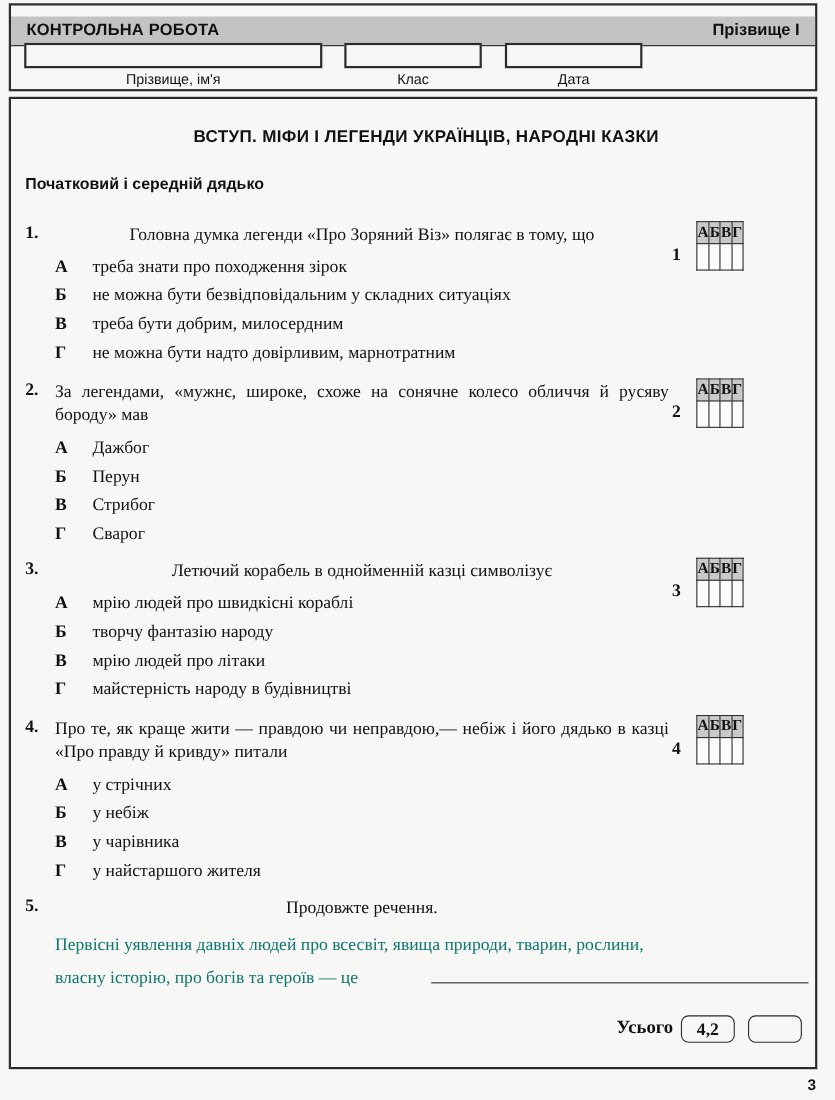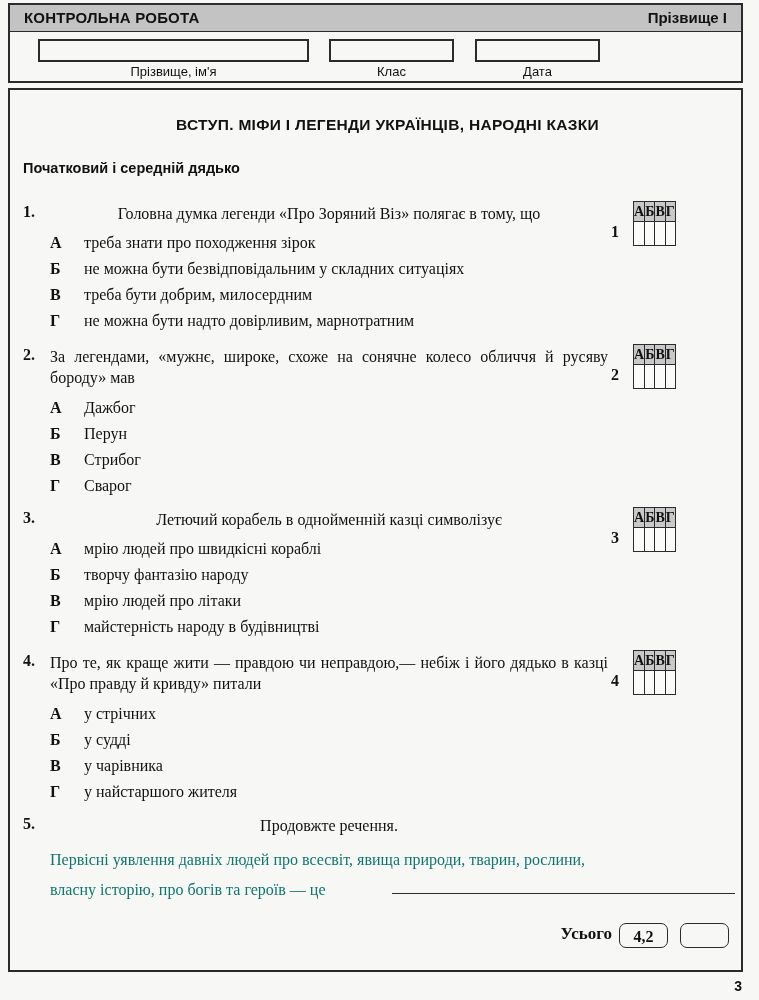--- a/index.html
+++ b/index.html
@@ -24,21 +24,21 @@
     top: 3px;
     width: 735px;
     height: 80px;
     border: 2px solid #2b2b2b;
     box-sizing: border-box;
     background: #f7f7f5;
   }
   .header-bar {
     position: absolute;
     left: 0;
-    top: 0;
+    top: 10px;
     width: 100%;
     height: 27px;
     background: #c3c3c3;
     border-bottom: 1px solid #2b2b2b;
     box-sizing: border-box;
   }
   .header-title {
     position: absolute;
     left: 14px;
     top: 4px;
@@ -53,21 +53,21 @@
     right: 14px;
     top: 4px;
     font-family: "Liberation Sans", "DejaVu Sans", sans-serif;
     font-weight: bold;
     font-size: 15px;
     color: #111;
   }
 
   .fields-row {
     position: absolute;
-    left: 16px;
+    left: 0;
     top: 27px;
     width: 100%;
     height: 52px;
   }
   .field {
     position: absolute;
     top: 7px;
   }
   .field-box {
     border: 2px solid #2b2b2b;
@@ -409,21 +409,21 @@
     <div class="q" style="top:562px;">
       <div class="q-num">4.</div>
       <div class="q-text">Про те, як краще жити — правдою чи неправдою,— небіж і його дядько в казці «Про правду й кривду» питали</div>
     </div>
     <div class="opt" style="top:615px;">
       <span class="opt-letter">А</span>
       <span class="opt-text">у стрічних</span>
     </div>
     <div class="opt" style="top:641px;">
       <span class="opt-letter">Б</span>
-      <span class="opt-text">у судді</span>
+      <span class="opt-text">у небіж</span>
     </div>
     <div class="opt" style="top:667px;">
       <span class="opt-letter">В</span>
       <span class="opt-text">у чарівника</span>
     </div>
     <div class="opt" style="top:693px;">
       <span class="opt-letter">Г</span>
       <span class="opt-text">у найстаршого жителя</span>
     </div>
     <div class="ansgrid-wrap" style="left:601px; top:560px;">

